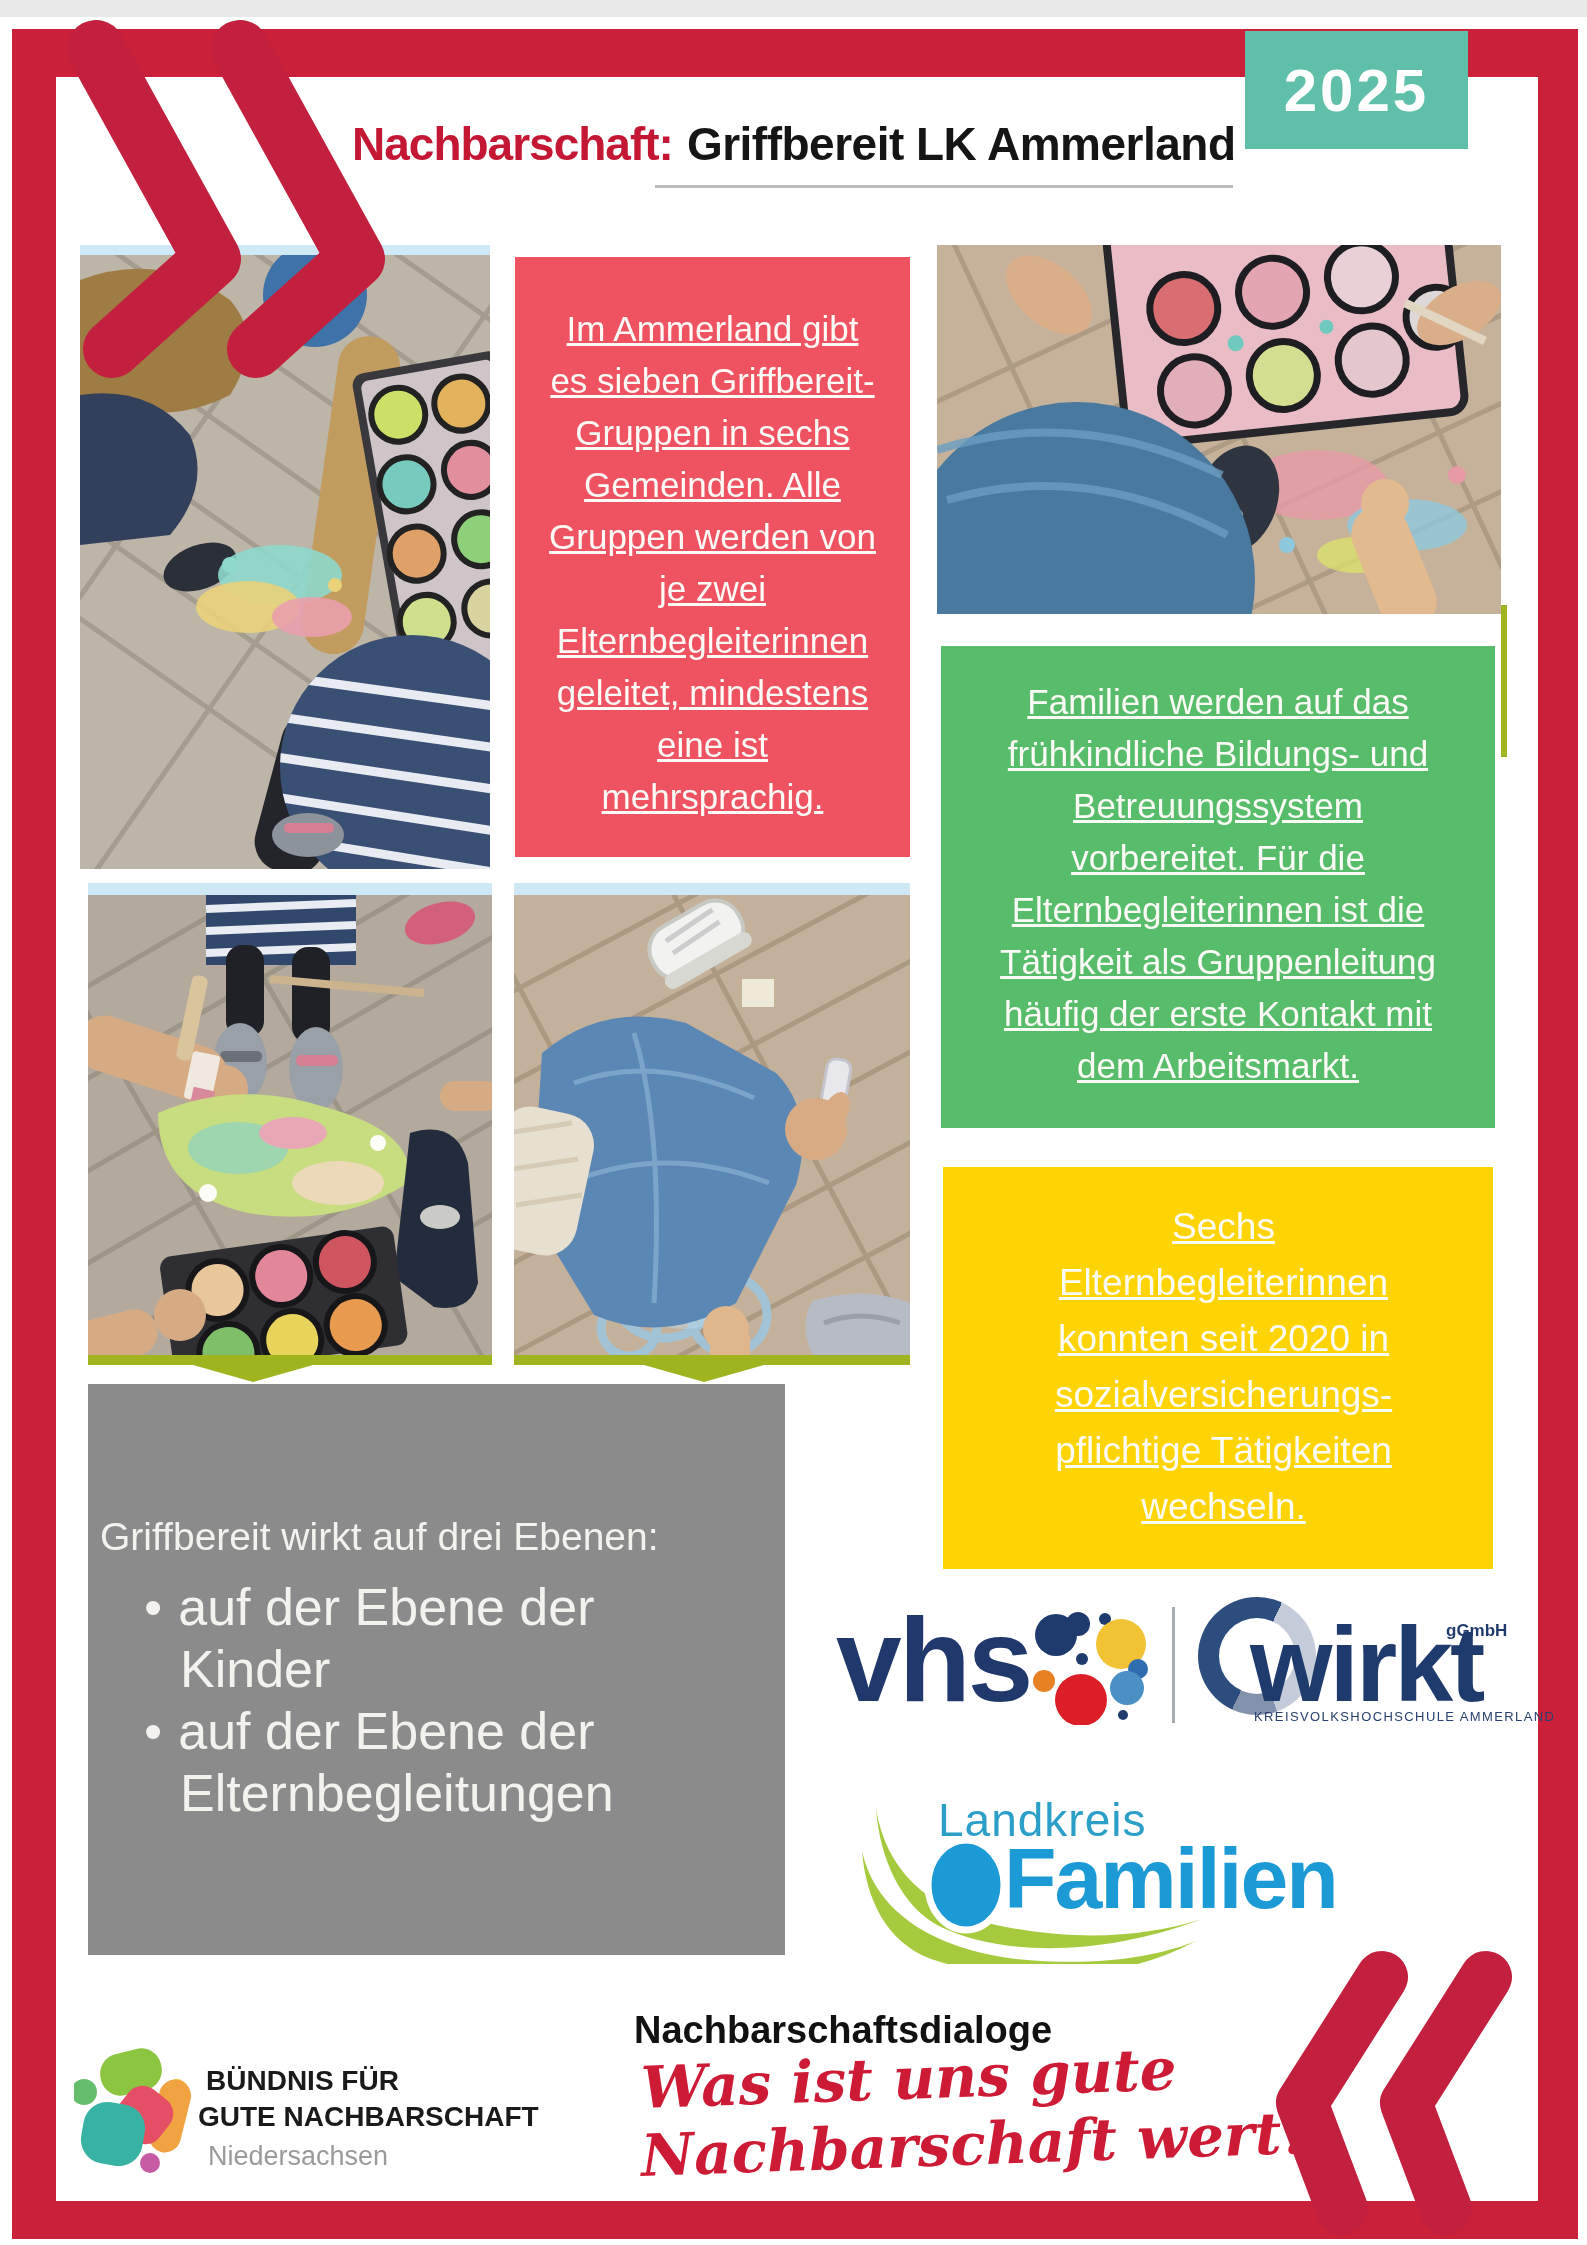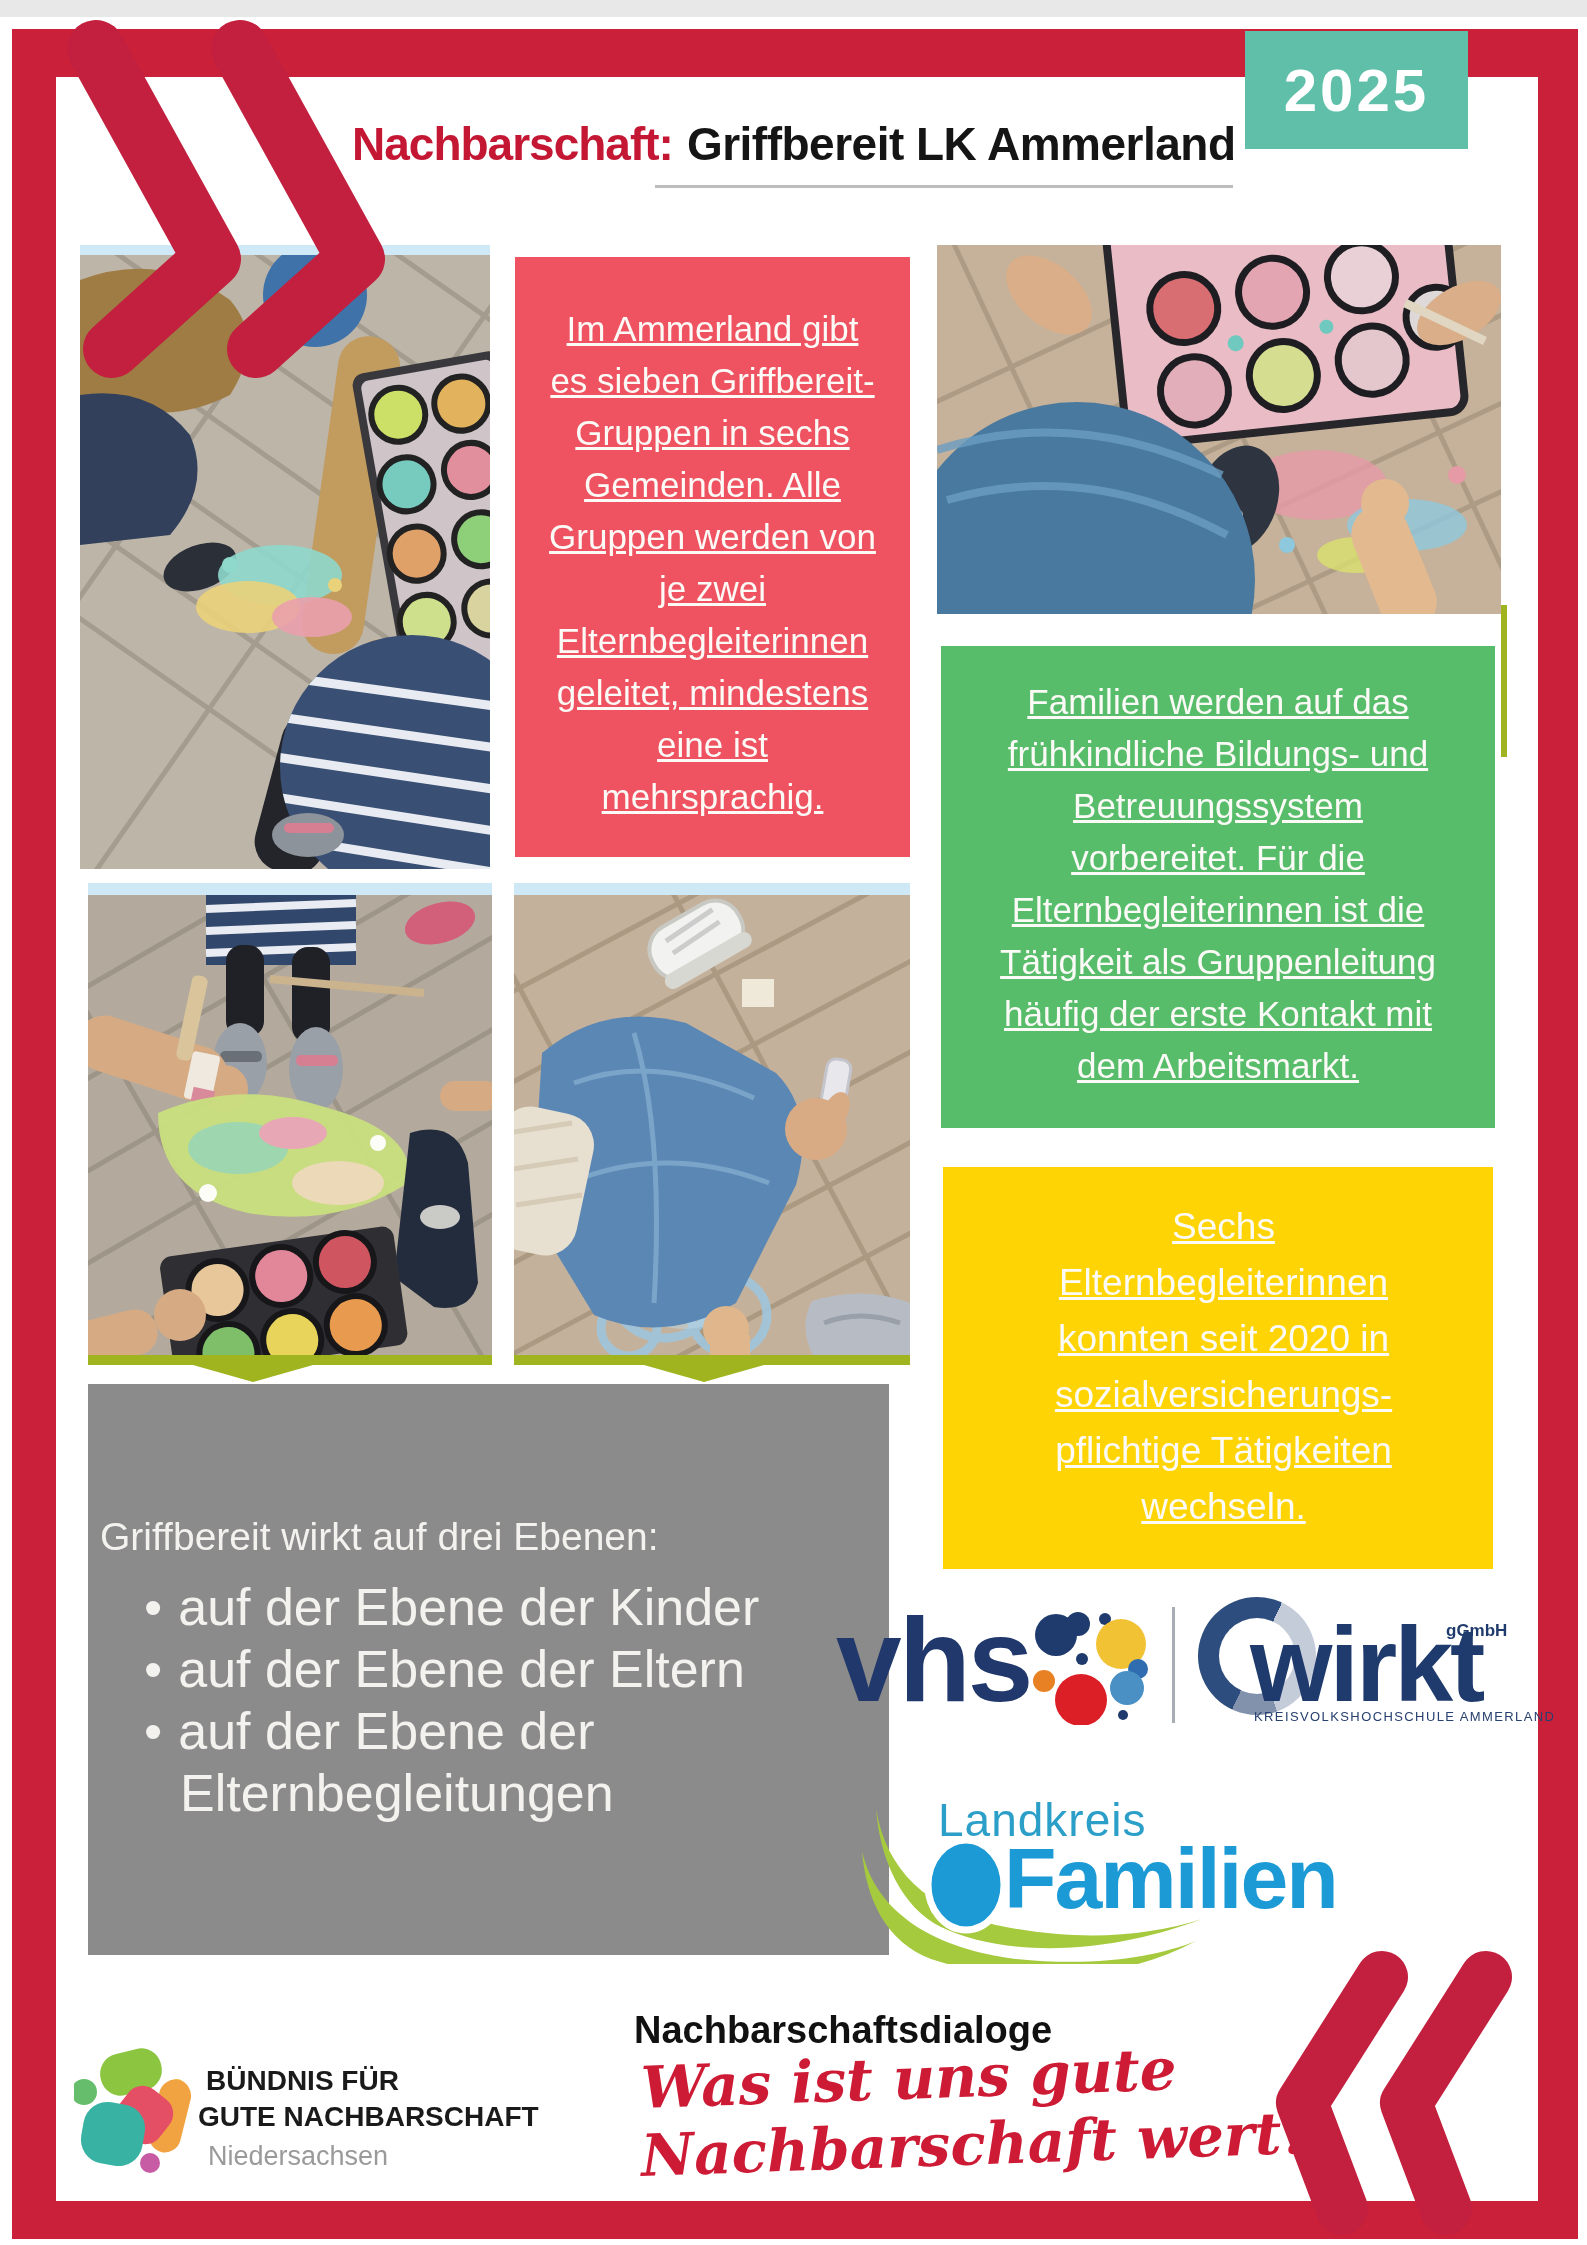--- a/index.html
+++ b/index.html
@@ -36,21 +36,21 @@
   .lime-accent{left:1501px;top:588px;width:6px;height:152px;background:#9FB41F;}
 
   
   .ibox{color:#FCFAF6;text-align:center;box-sizing:border-box;text-decoration:underline;}
   .box-red{left:515px;top:240px;width:395px;height:600px;background:#EF5361;
            padding-top:46px;font-size:35px;line-height:52px;}
   .box-green{left:941px;top:629px;width:554px;height:482px;background:#57BD6B;
            padding-top:30px;font-size:35px;line-height:52px;}
   .box-yellow{left:943px;top:1150px;width:550px;height:402px;background:#FFD404;
            padding-top:32px;font-size:37px;line-height:56px;padding-left:11px;}
-  .box-gray{left:88px;top:1367px;width:801px;height:571px;background:#8B8B8B;
+  .box-gray{left:88px;top:1367px;width:697px;height:571px;background:#8B8B8B;
            color:#F4F2EE;text-align:left;box-sizing:border-box;padding:130px 0 0 12px;}
   .gray-heading{font-size:39px;line-height:46px;white-space:nowrap;}
   .gray-list{list-style:none;margin:16px 0 0 0;padding:0 28px 0 44px;font-size:52px;line-height:62px;}
   .gray-list li{padding-left:36px;text-indent:-36px;}
   .gray-list li::before{content:"\2022";margin-right:16px;}
 
   
   .vhs-word{left:836px;top:1584px;font-size:118px;line-height:1;font-weight:bold;
             color:#20386B;letter-spacing:-3px;}
   .logo-divider{left:1172px;top:1590px;width:3px;height:116px;background:#A7ADB3;}
@@ -350,21 +350,20 @@
     <path d="M0,0 H404 V10 H225 L165,27 L105,10 H0 Z" fill="#9FB41F"></path>
   </svg>
   <svg id="ribbon4" class="abs" width="396" height="28" viewBox="0 0 396 28">
     <path d="M0,0 H396 V10 H250 L190,27 L130,10 H0 Z" fill="#9FB41F"></path>
   </svg>
 
   <div class="abs box-gray">
     <div class="gray-heading">Griffbereit wirkt auf drei Ebenen:</div>
     <ul class="gray-list">
       <li>auf der Ebene der Kinder</li>
-      <li>auf der Ebene der Eltern</li>
       <li>auf der Ebene der Elternbegleitungen</li>
     </ul>
   </div>
 
   <div class="abs vhs-word">vhs</div>
   <svg class="abs" style="left:1026px;top:1590px;" width="132" height="118" viewBox="0 0 132 118">
     <circle cx="30" cy="28" r="21" fill="#1F3A6C"></circle>
       <circle cx="52" cy="17" r="12" fill="#1F3A6C"></circle>
     <circle cx="79" cy="12" r="6" fill="#1F3A6C"></circle>
       <circle cx="56" cy="52" r="6" fill="#1F3A6C"></circle>

